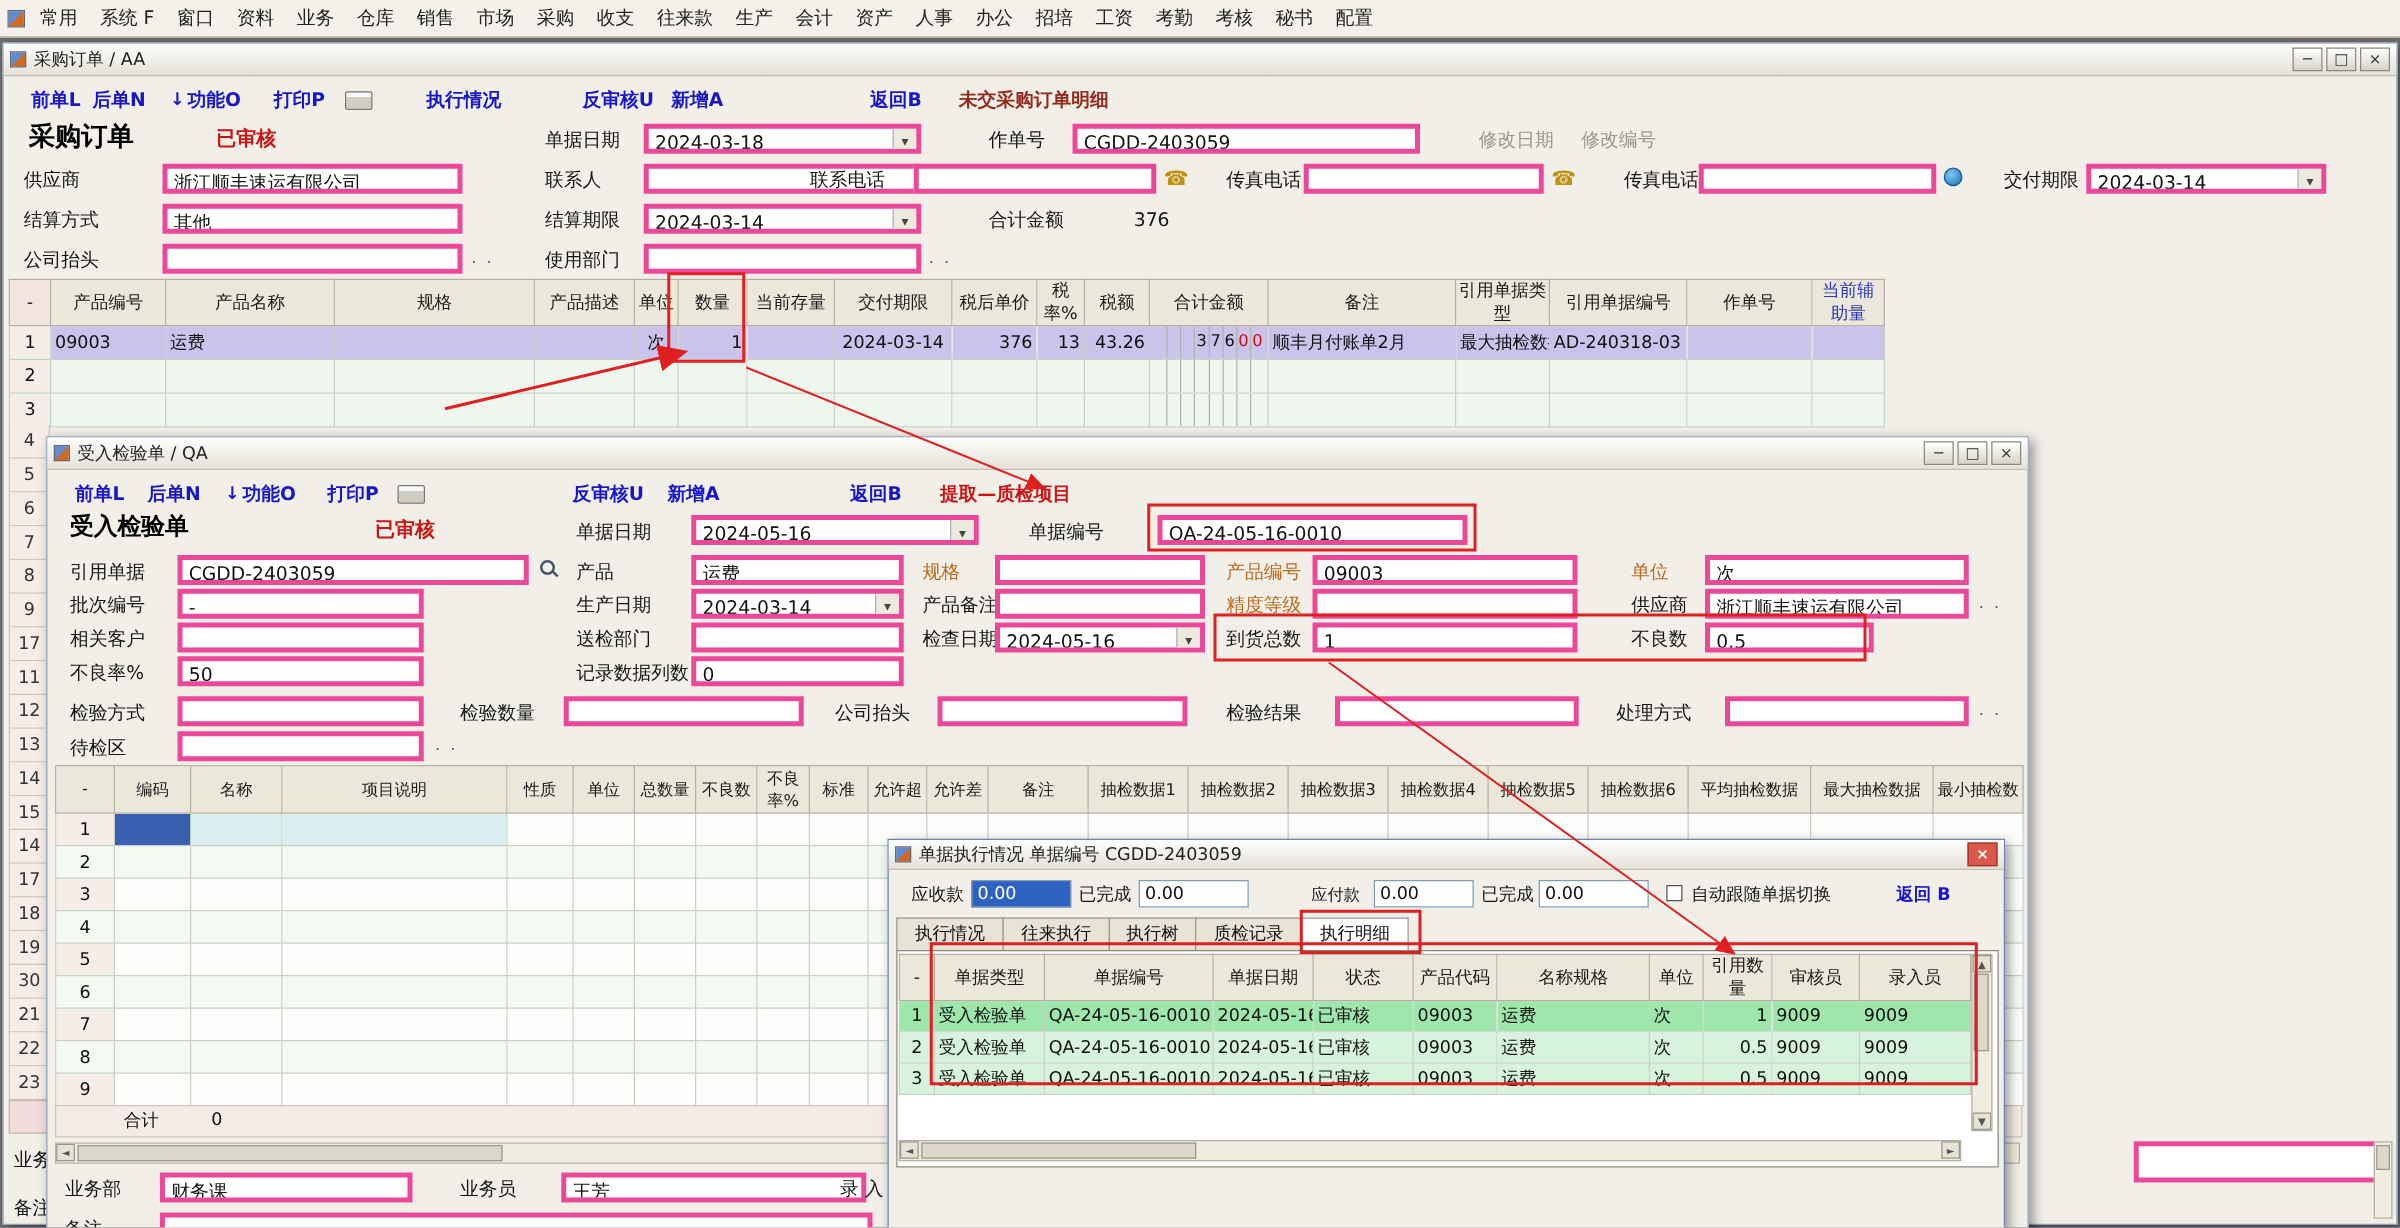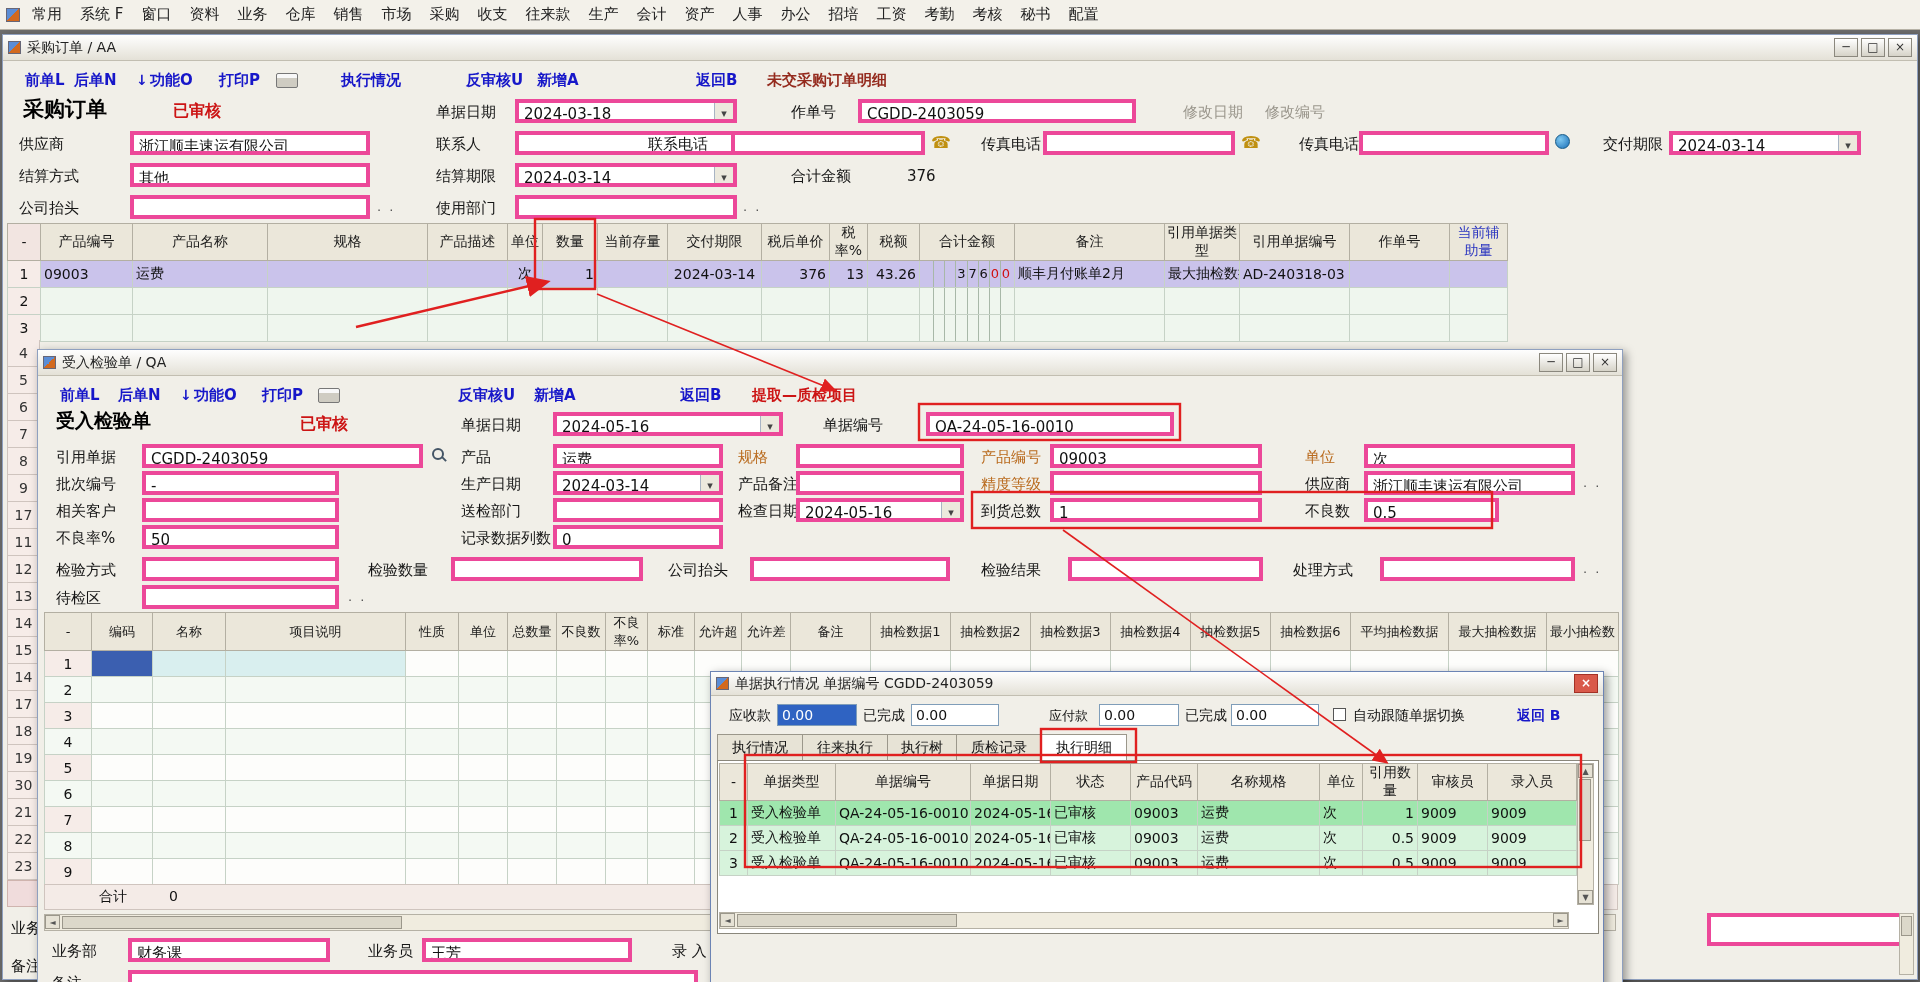--- a/index.html
+++ b/index.html
@@ -688,21 +688,21 @@
     </div>
 
     <div class="hscroll" style="left:6px;top:564px;width:1572px;height:17px">
       <div class="sbtn" style="left:0;top:0">◄</div>
       <div class="sthumb-h" style="left:17px;width:340px"></div>
     </div>
 
     <span class="lbl" style="left:14px;top:592px">业务部</span>
     <div class="inp" style="left:90px;top:588px;width:202px">财务课</div>
     <span class="lbl" style="left:330px;top:592px">业务员</span>
-    <div class="inp" style="left:384px;top:588px;width:210px">王芳</div>
+    <div class="inp" style="left:411px;top:588px;width:244px">王芳</div>
     <span class="lbl" style="left:634px;top:592px">录 入</span>
     <span class="lbl" style="left:14px;top:624px">备注</span>
     <div class="inp" style="left:90px;top:620px;width:570px"></div>
   </div>
 
   <div class="win" style="left:710px;top:671px;width:894px;height:318px;z-index:20;border-color:#6c84b4">
     <div class="tbar" style="height:24px">
       <span class="appicon2"></span>
       <span class="t">单据执行情况 单据编号 CGDD-2403059</span>
       <span class="wbtns">

